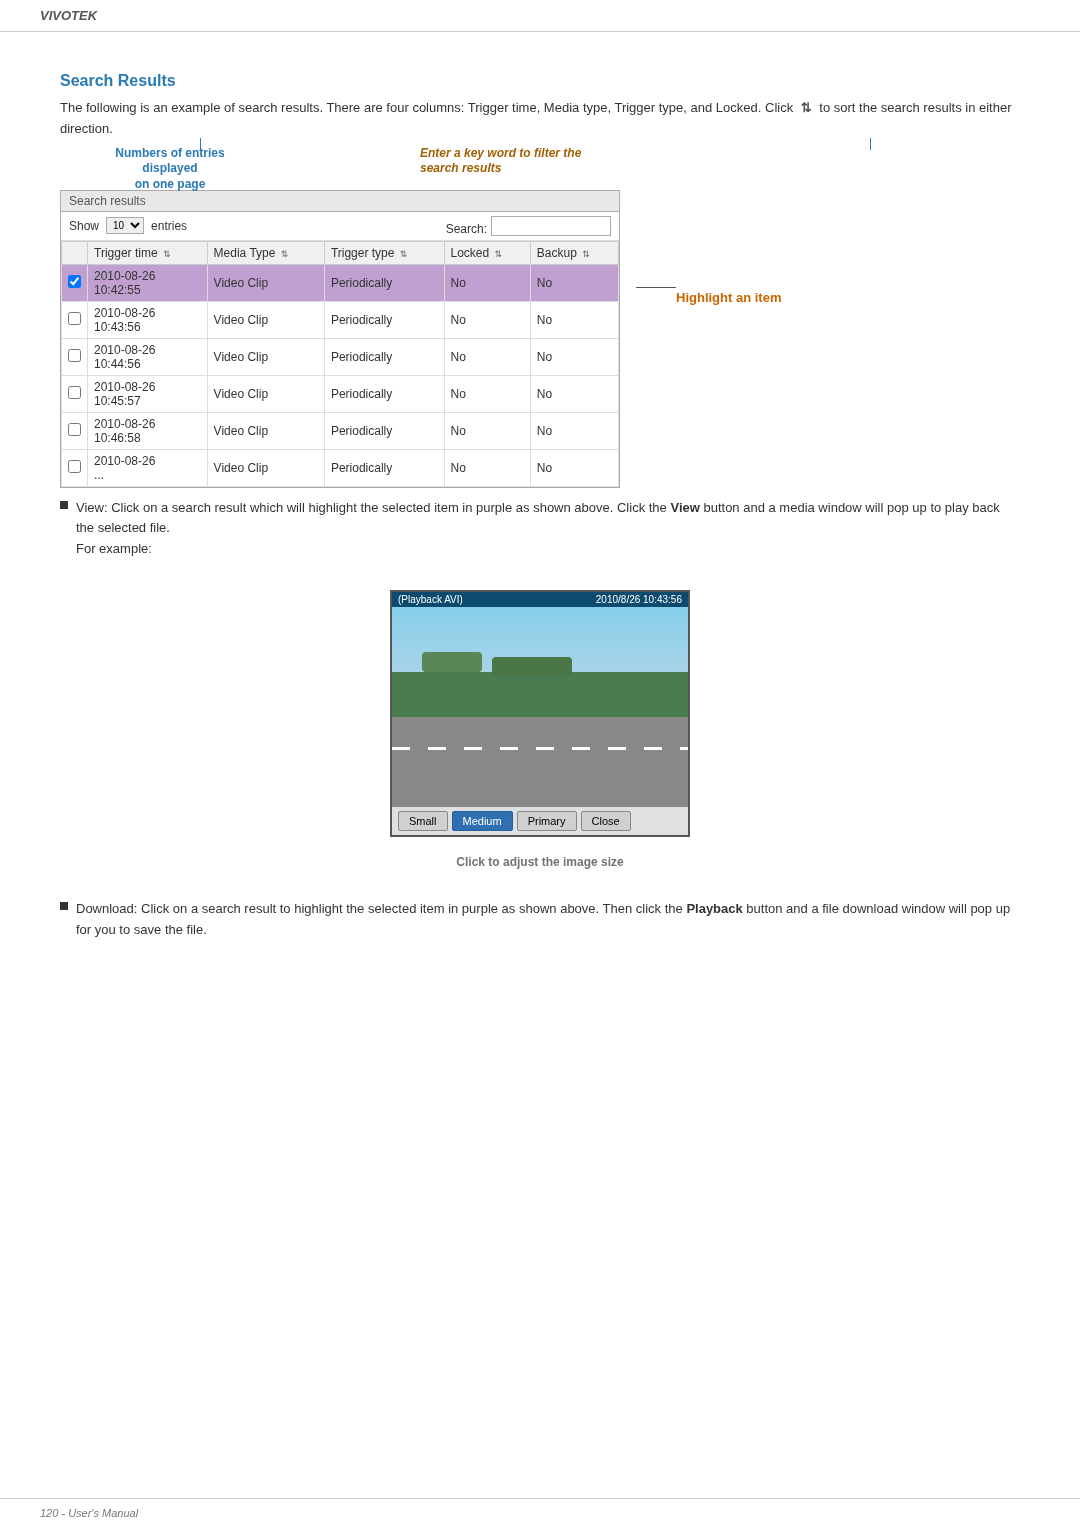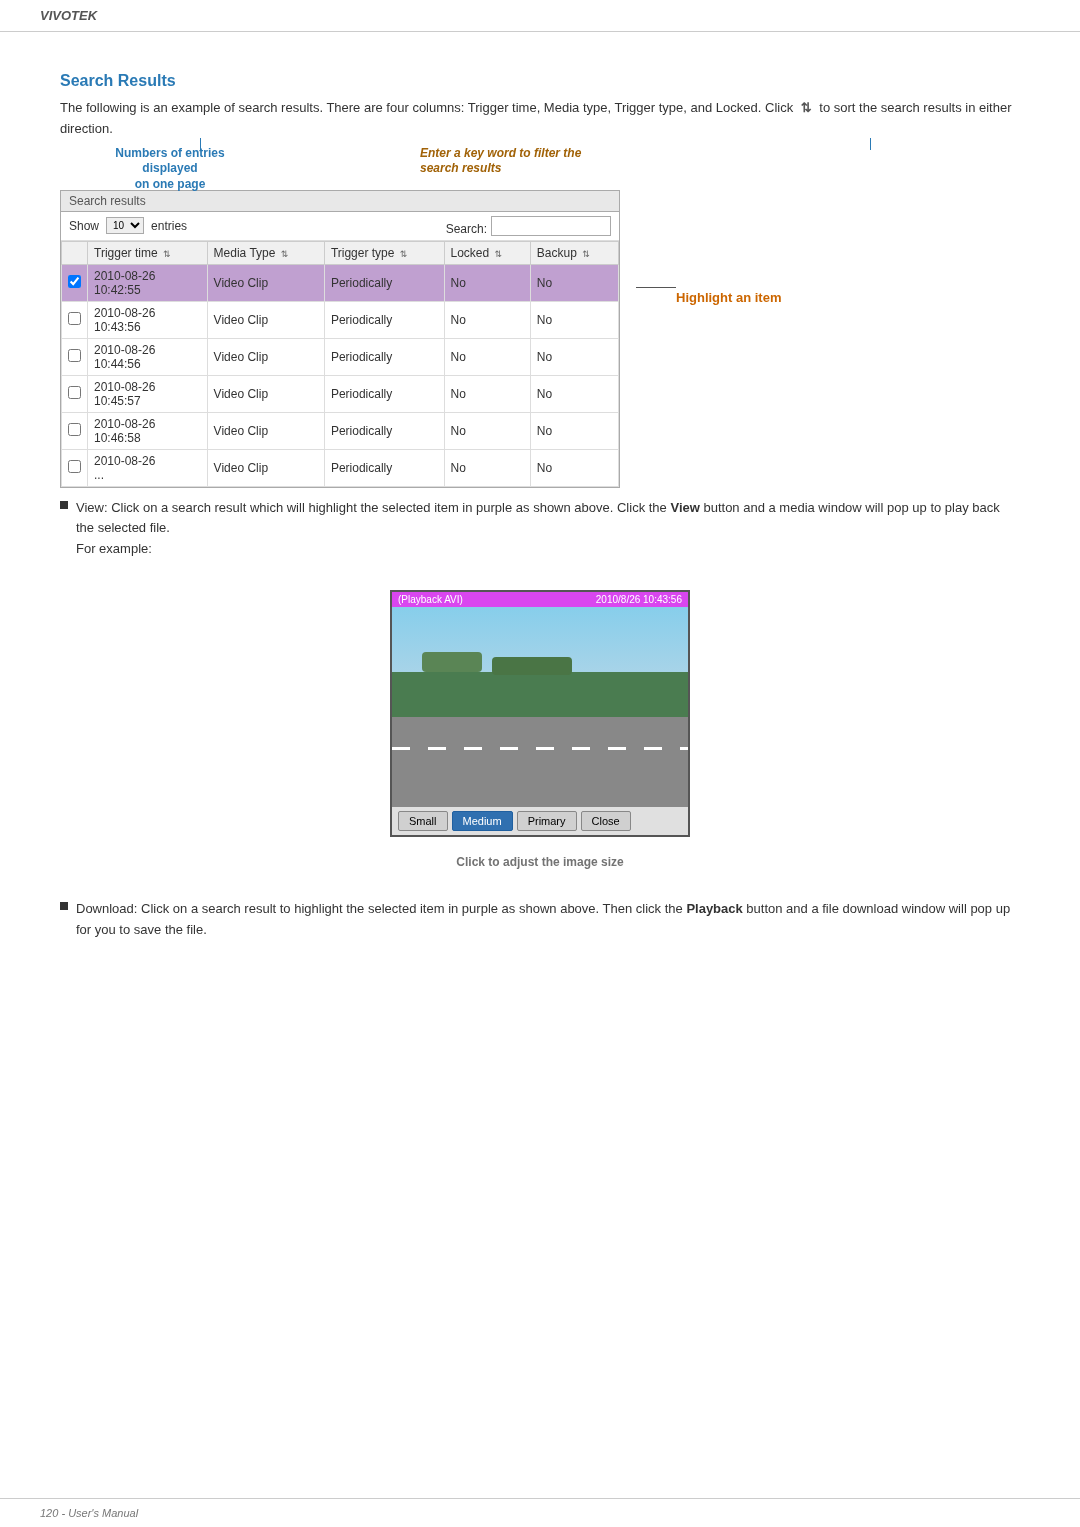--- a/index.html
+++ b/index.html
@@ -176,21 +176,21 @@
       margin: 16px auto;
       width: 300px;
       border: 2px solid #555;
       background: #222;
       display: block;
     }
 
     .playback-titlebar {
       display: flex;
       justify-content: space-between;
-      background: #d946ef;
+      background: #0c4a6e;
       padding: 2px 6px;
       color: #fff;
       font-size: 10px;
     }
 
     .playback-video {
       width: 100%;
       height: 200px;
       background: linear-gradient(180deg, #87CEEB 0%, #87CEEB 35%, #4a7c59 35%, #4a7c59 55%, #888 55%, #888 65%, #555 65%);
       position: relative;

